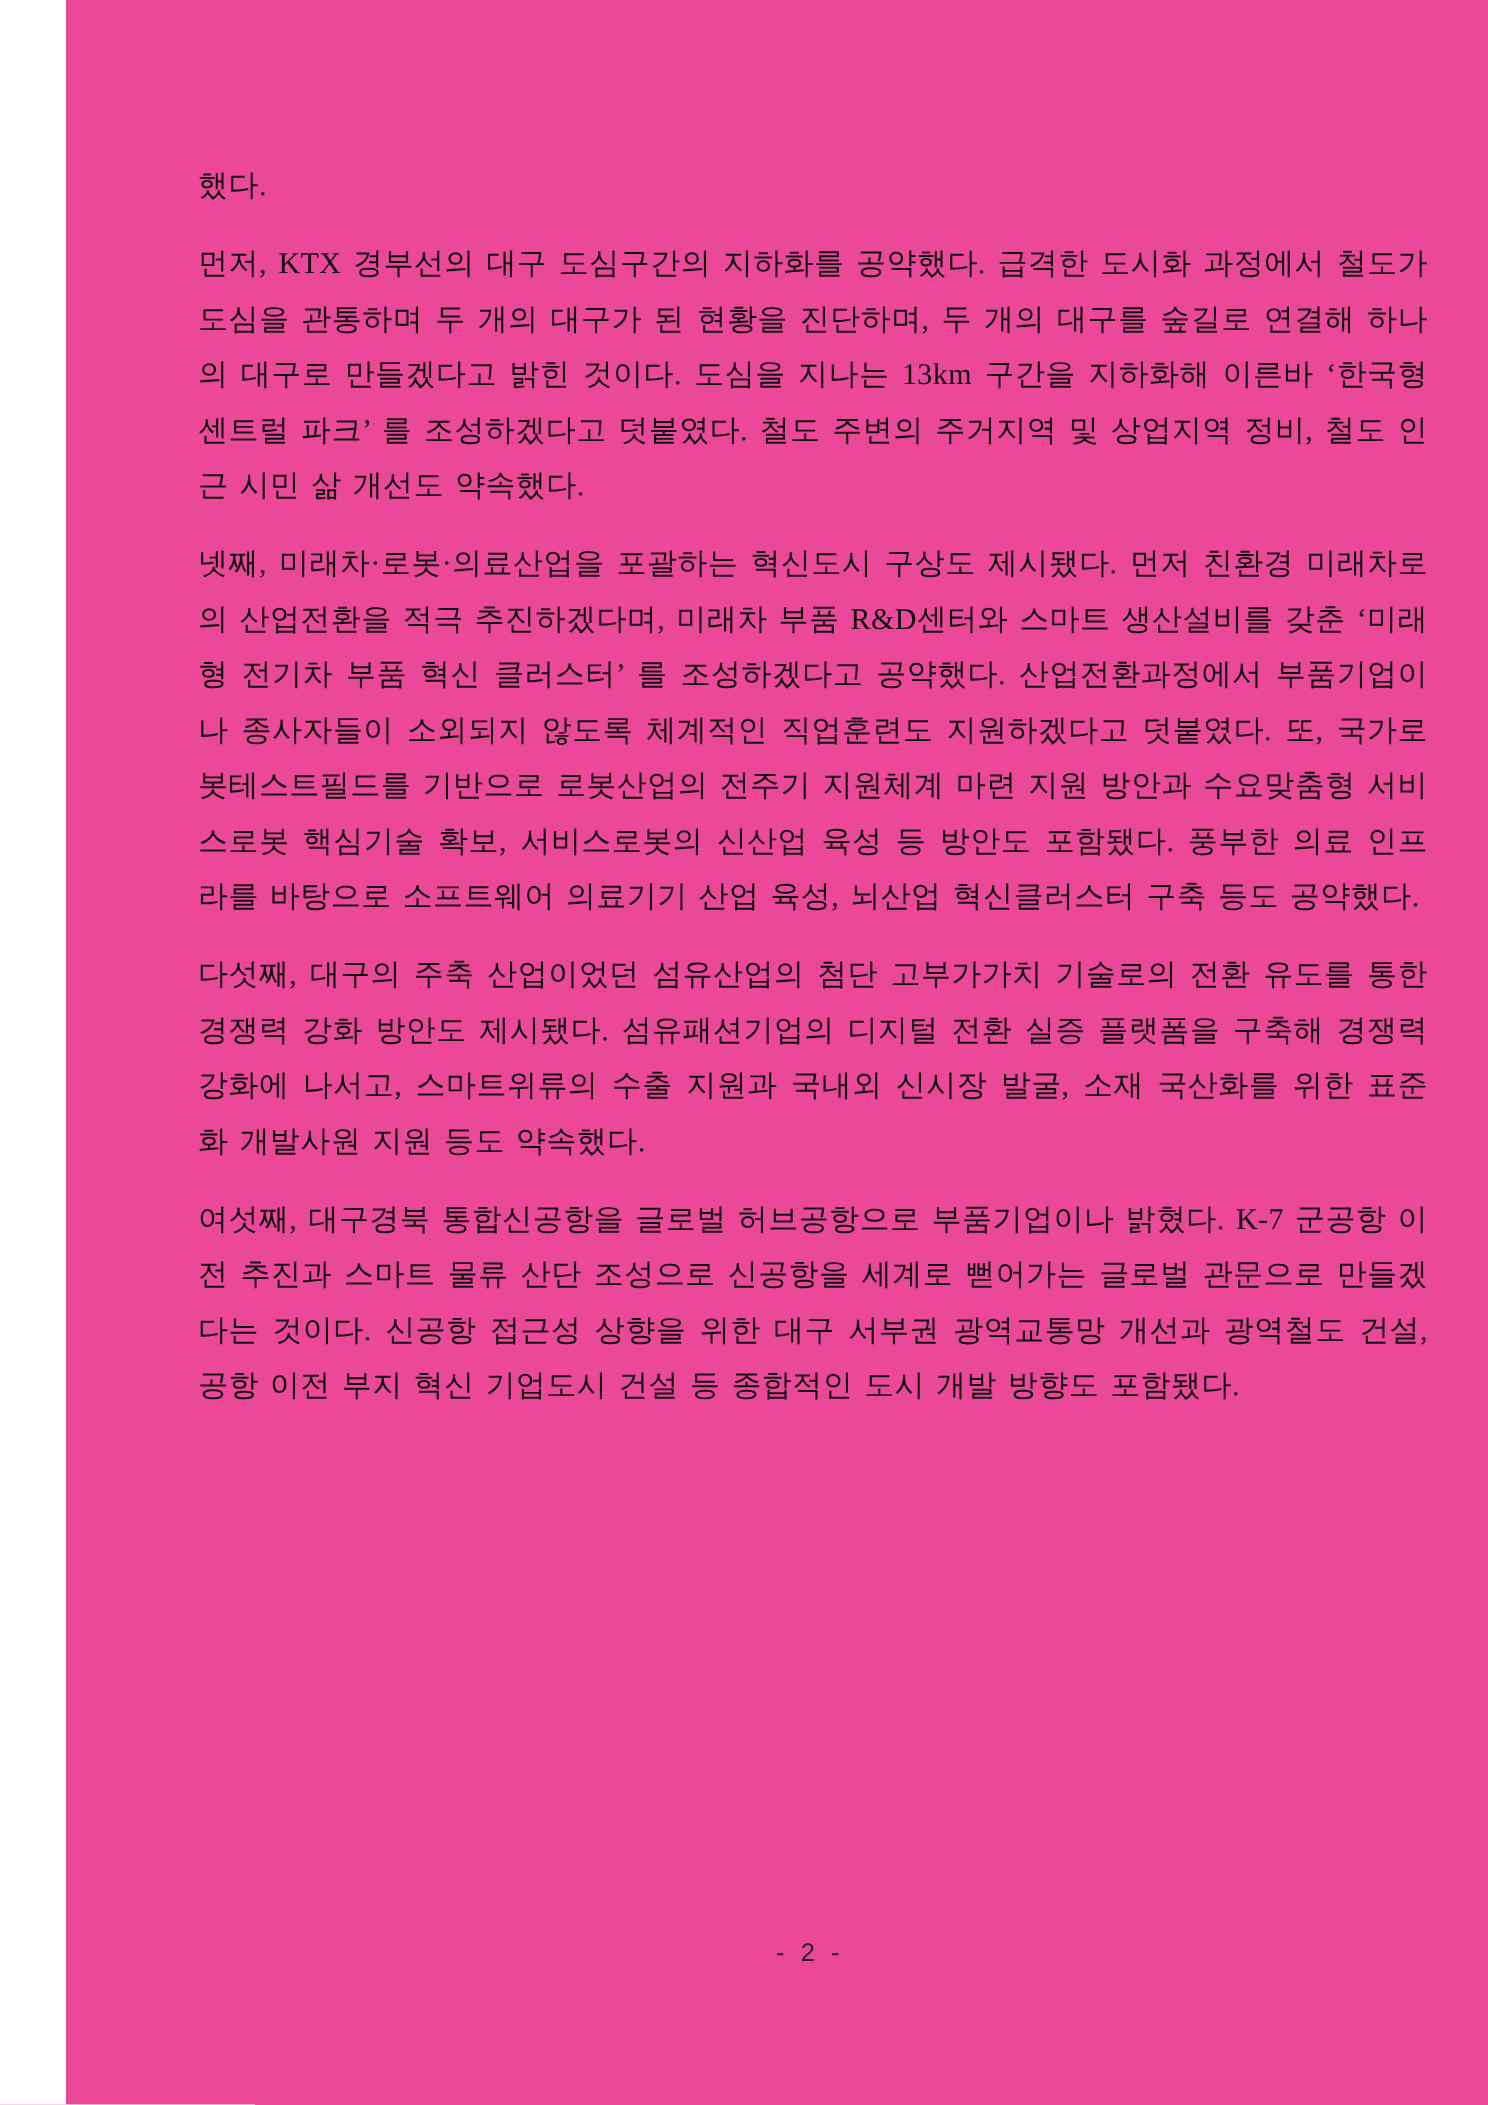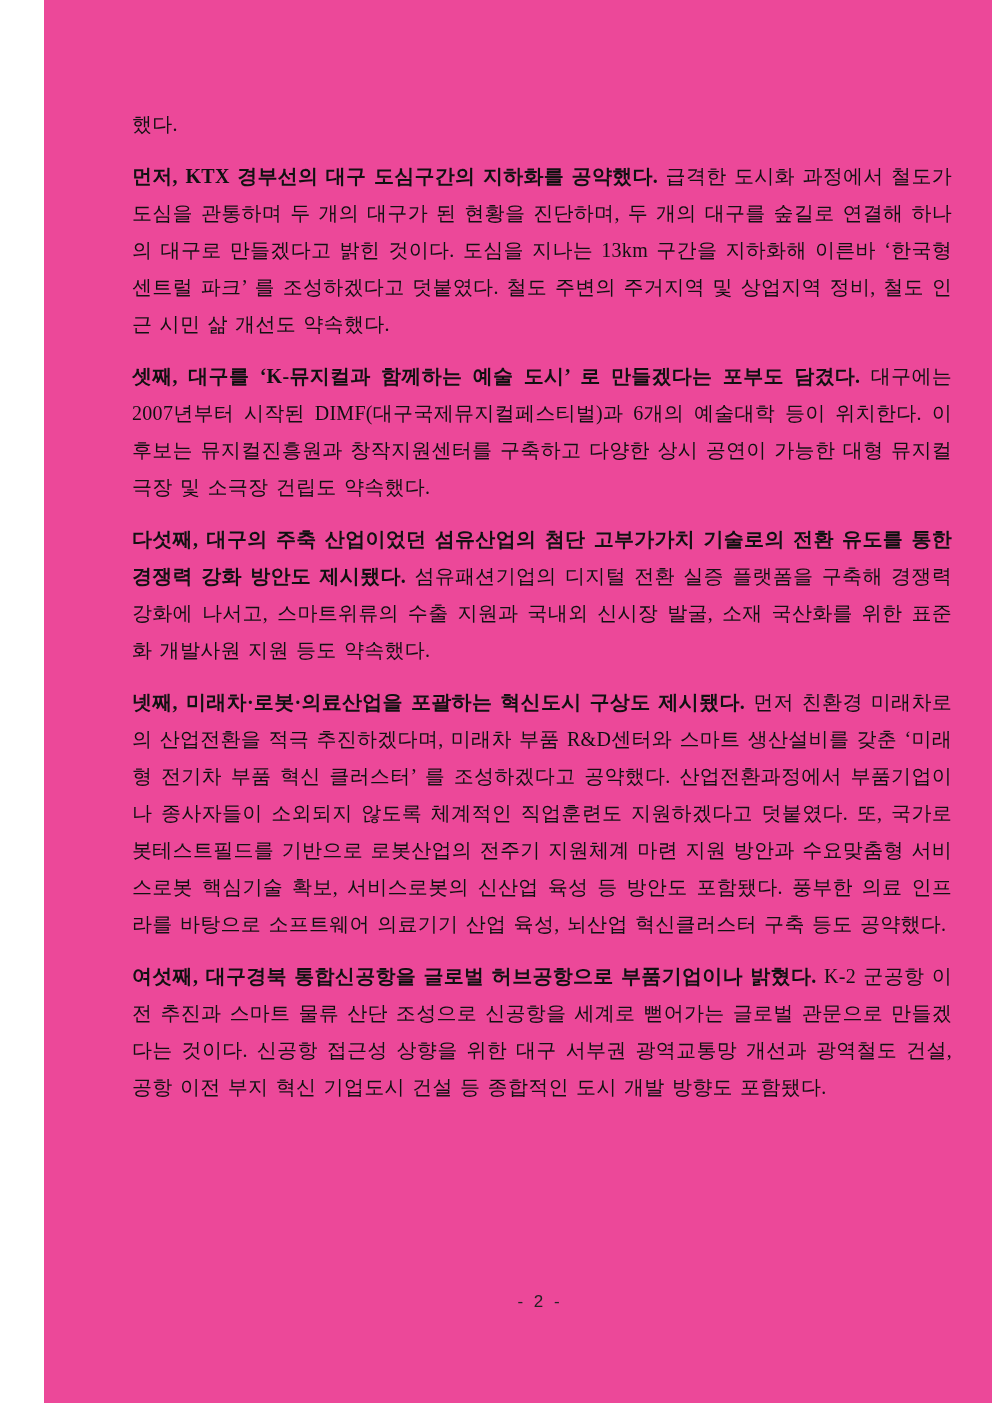--- a/index.html
+++ b/index.html
@@ -26,21 +26,21 @@
   }
   .para {
     margin: 0 0 15px 0;
     font-size: 20px;
     line-height: 37px;
     text-align: justify;
     word-spacing: 2px;
     letter-spacing: 0.3px;
   }
   .para strong {
-    font-weight: 700;
+    font-weight: 400;
   }
   .para:last-of-type {
     margin-bottom: 0;
   }
   .page-footer {
     position: absolute;
     left: 0;
     top: 1292px;
     width: 992px;
     text-align: center;
@@ -53,23 +53,22 @@
 </head>
 <body>
 
 <div class="page">
 
   <p class="para"><strong></strong><span>했다.</span></p>
 
   <p class="para"><strong>먼저, KTX 경부선의 대구 도심구간의 지하화를 공약했다.</strong><span> 급격한 도시화 과정에서 철도가 도심을 관통하며 두 개의 대구가 된 현황을 진단하며, 두 개의 대구를 숲길로 연결해 하나의 대구로 만들겠다고 밝힌 것이다. 도심을 지나는 13km 구간을 지하화해 이른바 ‘한국형 센트럴 파크’ 를 조성하겠다고 덧붙였다. 철도 주변의 주거지역 및 상업지역 정비, 철도 인근 시민 삶 개선도 약속했다.</span></p>
 
 
-  <p class="para"><strong>셋째, 대구를 ‘K-뮤지컬과 함께하는 예술 도시’ 로 만들겠다는 포부도 담겼다.</strong><span> 대구에는 2007년부터 시작된 DIMF(대구국제뮤지컬페스티벌)과 6개의 예술대학 등이 위치한다. 이 후보는 뮤지컬진흥원과 창작지원센터를 구축하고 다양한 상시 공연이 가능한 대형 뮤지컬 극장 및 소극장 건립도 약속했다.</span></p>
+
+  <p class="para"><strong>넷째, 미래차·로봇·의료산업을 포괄하는 혁신도시 구상도 제시됐다.</strong><span> 먼저 친환경 미래차로의 산업전환을 적극 추진하겠다며, 미래차 부품 R&amp;D센터와 스마트 생산설비를 갖춘 ‘미래형 전기차 부품 혁신 클러스터’ 를 조성하겠다고 공약했다. 산업전환과정에서 부품기업이나 종사자들이 소외되지 않도록 체계적인 직업훈련도 지원하겠다고 덧붙였다. 또, 국가로봇테스트필드를 기반으로 로봇산업의 전주기 지원체계 마련 지원 방안과 수요맞춤형 서비스로봇 핵심기술 확보, 서비스로봇의 신산업 육성 등 방안도 포함됐다. 풍부한 의료 인프라를 바탕으로 소프트웨어 의료기기 산업 육성, 뇌산업 혁신클러스터 구축 등도 공약했다.</span></p>
 
   <p class="para"><strong>다섯째, 대구의 주축 산업이었던 섬유산업의 첨단 고부가가치 기술로의 전환 유도를 통한 경쟁력 강화 방안도 제시됐다.</strong><span> 섬유패션기업의 디지털 전환 실증 플랫폼을 구축해 경쟁력 강화에 나서고, 스마트위류의 수출 지원과 국내외 신시장 발굴, 소재 국산화를 위한 표준화 개발사원 지원 등도 약속했다.</span></p>
 
-  <p class="para"><strong>넷째, 미래차·로봇·의료산업을 포괄하는 혁신도시 구상도 제시됐다.</strong><span> 먼저 친환경 미래차로의 산업전환을 적극 추진하겠다며, 미래차 부품 R&amp;D센터와 스마트 생산설비를 갖춘 ‘미래형 전기차 부품 혁신 클러스터’ 를 조성하겠다고 공약했다. 산업전환과정에서 부품기업이나 종사자들이 소외되지 않도록 체계적인 직업훈련도 지원하겠다고 덧붙였다. 또, 국가로봇테스트필드를 기반으로 로봇산업의 전주기 지원체계 마련 지원 방안과 수요맞춤형 서비스로봇 핵심기술 확보, 서비스로봇의 신산업 육성 등 방안도 포함됐다. 풍부한 의료 인프라를 바탕으로 소프트웨어 의료기기 산업 육성, 뇌산업 혁신클러스터 구축 등도 공약했다.</span></p>
-
-  <p class="para"><strong>여섯째, 대구경북 통합신공항을 글로벌 허브공항으로 부품기업이나 밝혔다.</strong><span> K-2 군공항 이전 추진과 스마트 물류 산단 조성으로 신공항을 세계로 뻗어가는 글로벌 관문으로 만들겠다는 것이다. 신공항 접근성 상향을 위한 대구 서부권 광역교통망 개선과 광역철도 건설, 공항 이전 부지 혁신 기업도시 건설 등 종합적인 도시 개발 방향도 포함됐다.</span></p>
+  <p class="para"><strong>여섯째, 대구경북 통합신공항을 글로벌 허브공항으로 부품기업이나 밝혔다.</strong><span> K-7 군공항 이전 추진과 스마트 물류 산단 조성으로 신공항을 세계로 뻗어가는 글로벌 관문으로 만들겠다는 것이다. 신공항 접근성 상향을 위한 대구 서부권 광역교통망 개선과 광역철도 건설, 공항 이전 부지 혁신 기업도시 건설 등 종합적인 도시 개발 방향도 포함됐다.</span></p>
 
   <div class="page-footer">- 2 -</div>
 
 </div>
 
 </body></html>

